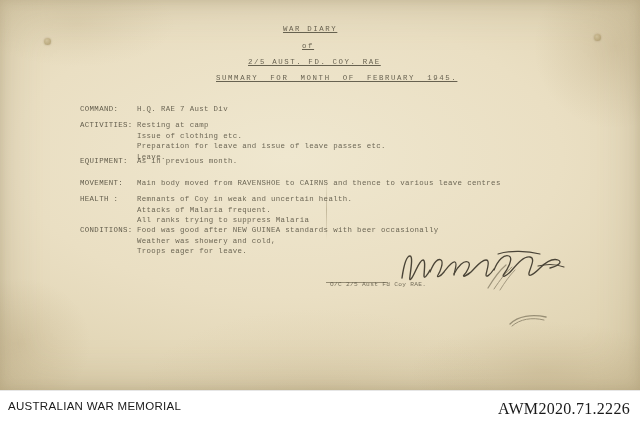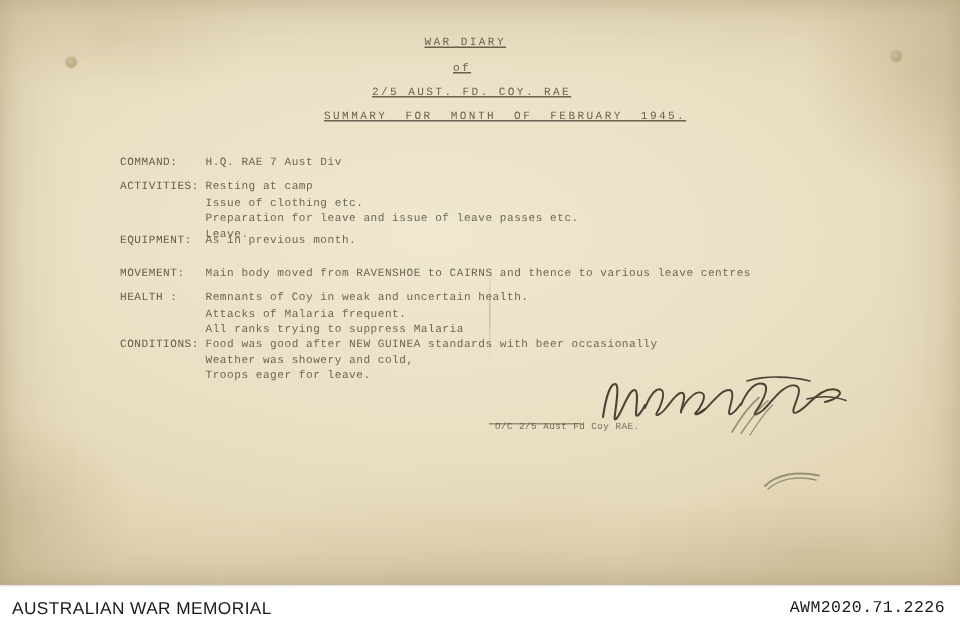--- a/index.html
+++ b/index.html
@@ -175,24 +175,24 @@
     top: 9px;
     font-size: 11.5px;
     letter-spacing: .3px;
     color: #1a1a1a;
     font-family: "Liberation Sans", sans-serif;
   }
   #footer-right {
     position: absolute;
     right: 10px;
     top: 9px;
-    font-size: 11px;
+    font-size: 16px;
     letter-spacing: .3px;
     color: #1a1a1a;
-    font-family: Liberation Mono, monospace;
+    font-family: Liberation Serif, serif;
   }
 </style>
 </head>
 <body>
 
 <div id="page">
 
   <div class="scan">
 
     <div class="punch" id="punch-left"></div>

